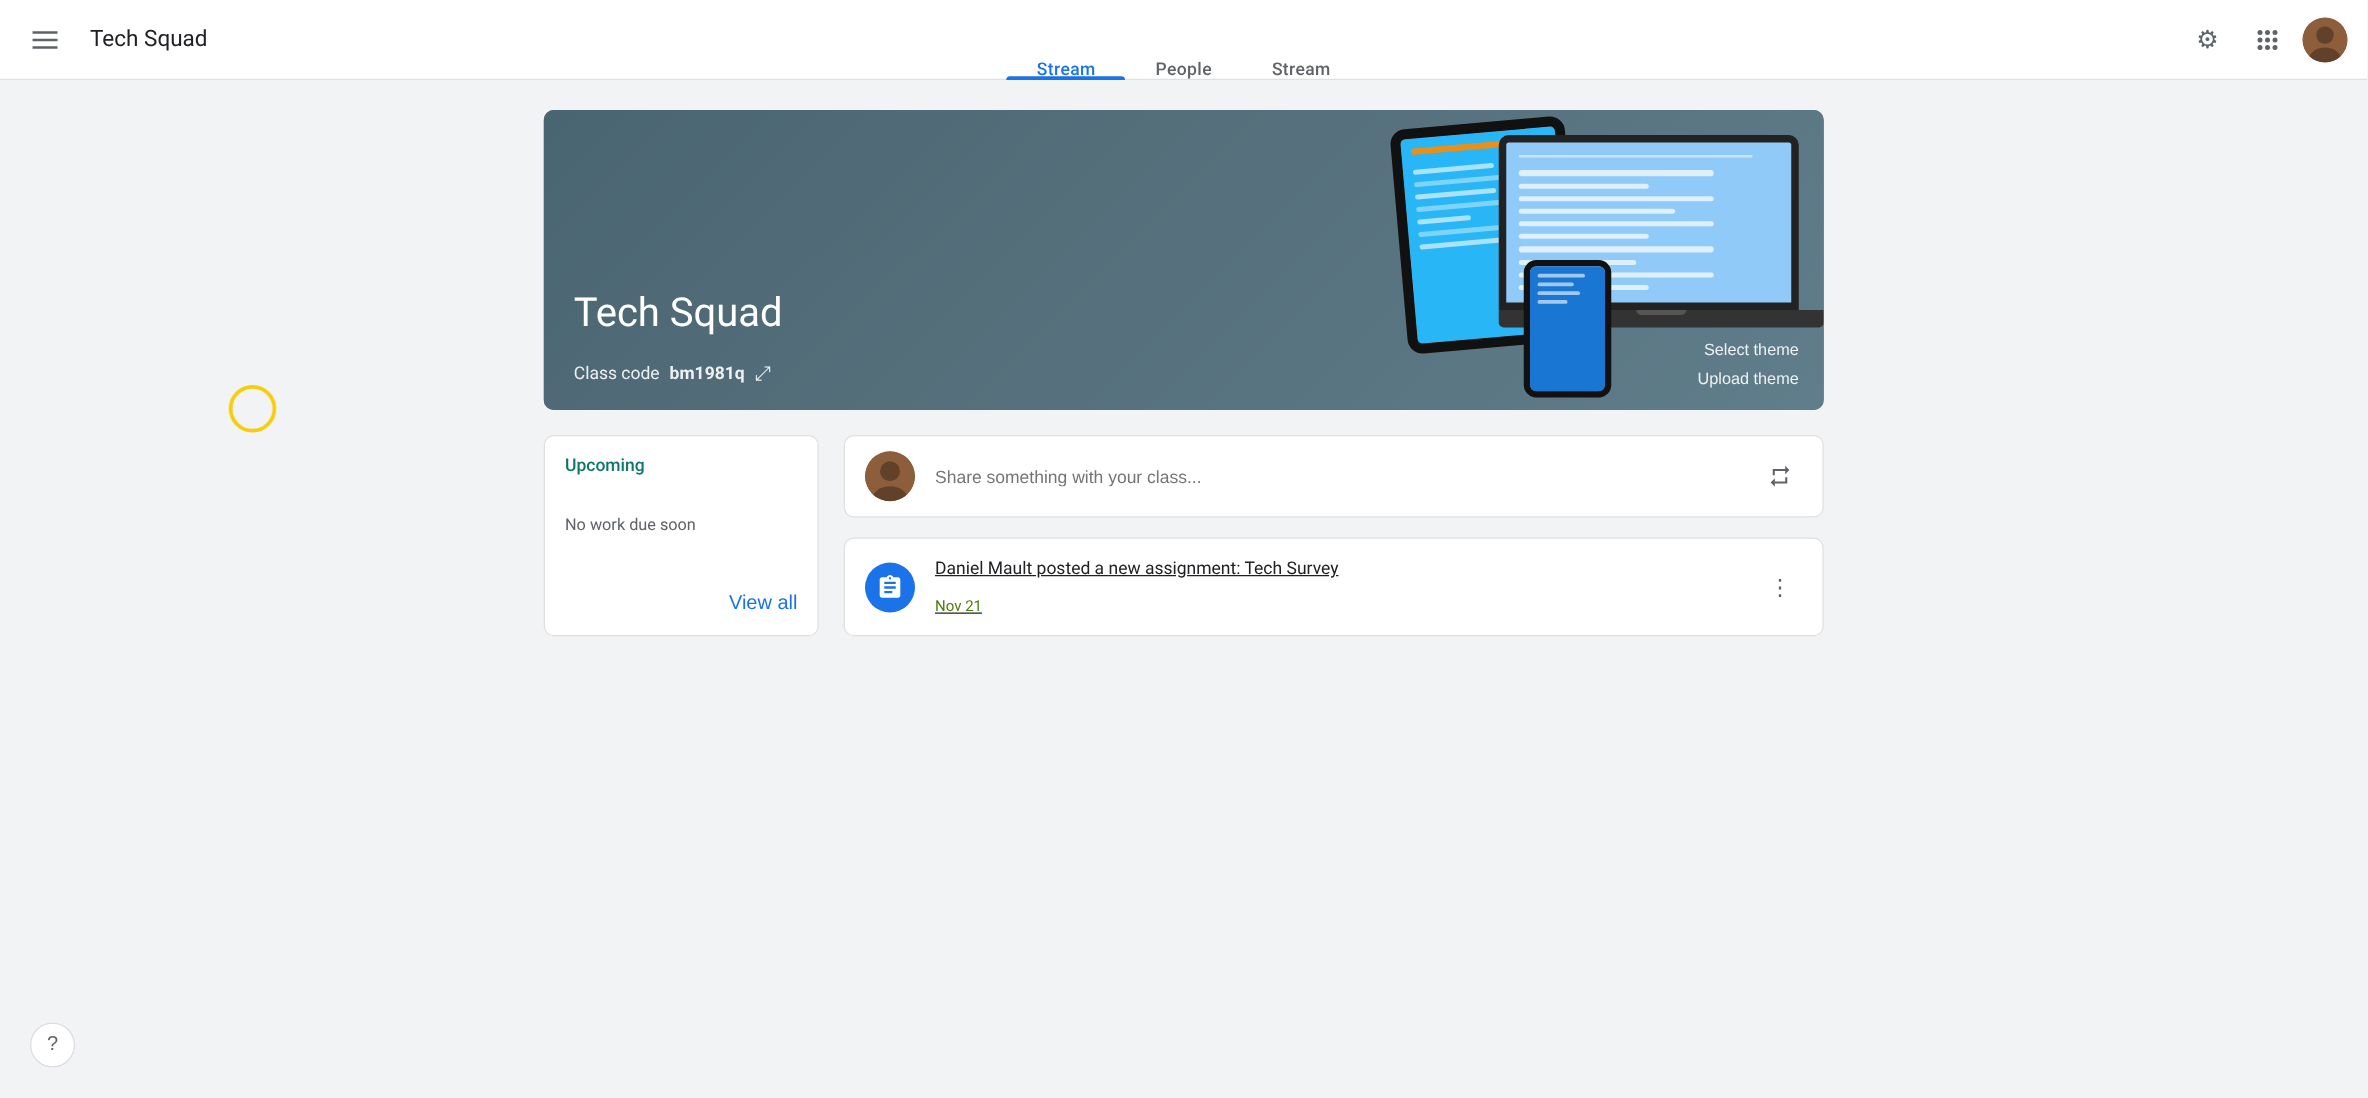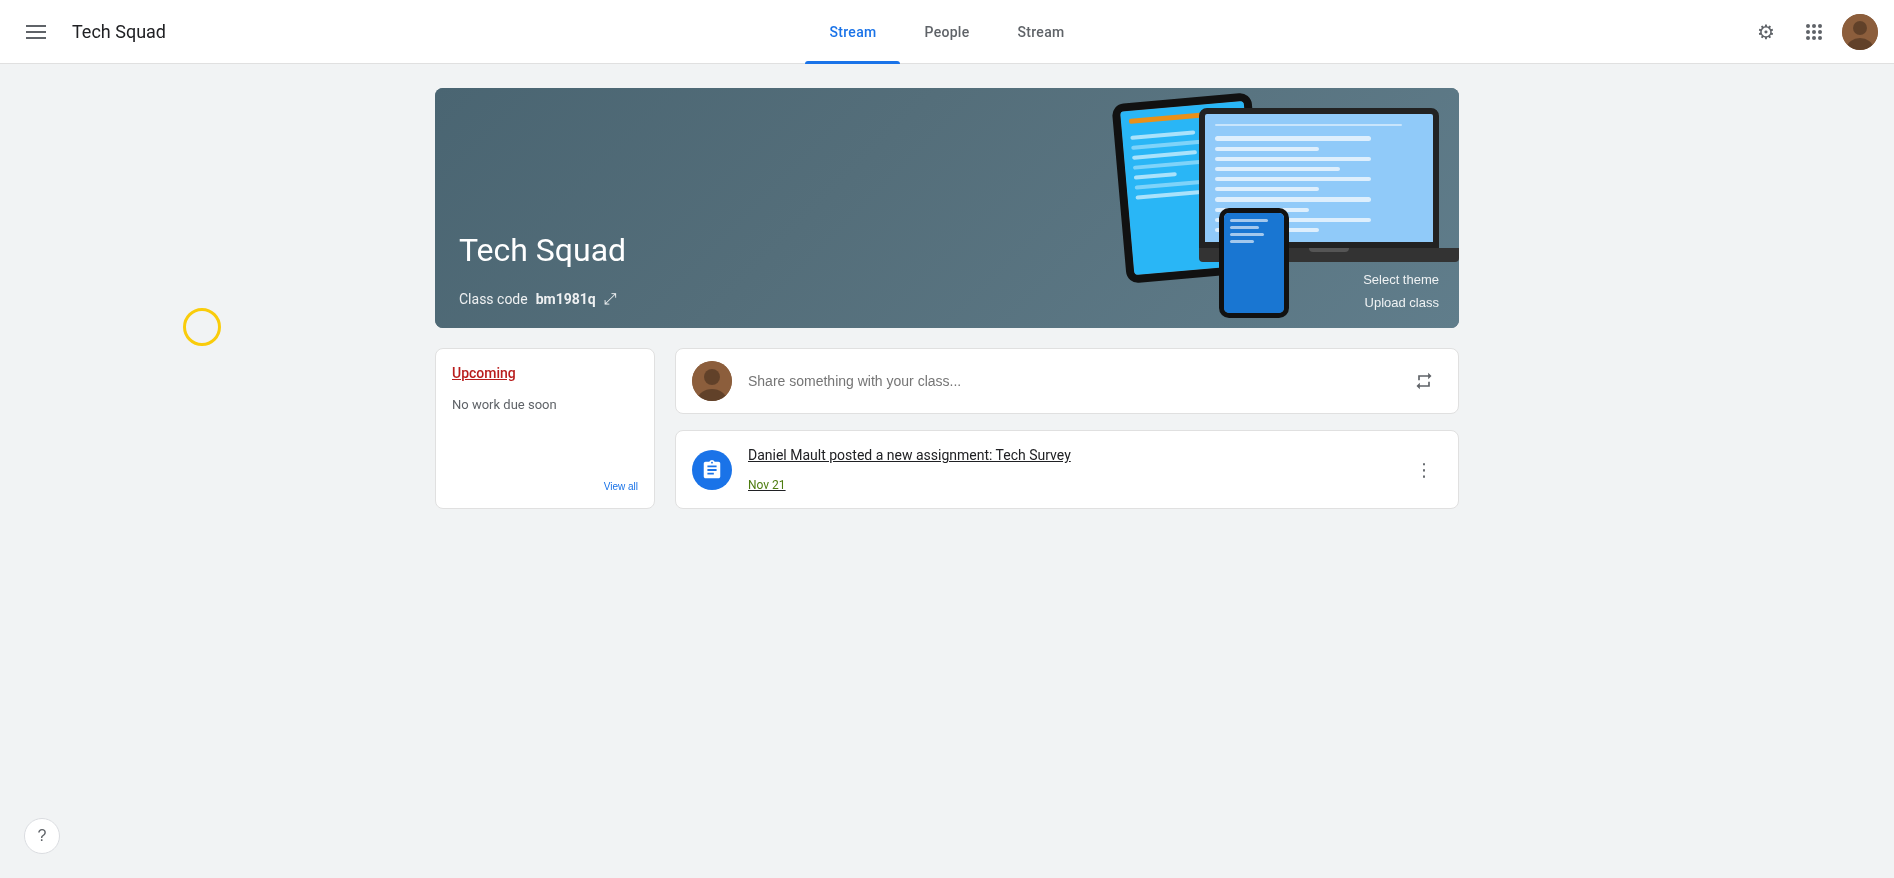--- a/index.html
+++ b/index.html
@@ -46,21 +46,21 @@
     .topnav-center {
       flex: 1;
       display: flex;
       justify-content: center;
       gap: 0;
     }
     .nav-tab {
       padding: 0 24px;
       height: 64px;
       display: flex;
-      align-items: center;
+      align-items: flex-end;
       font-size: 14px;
       font-weight: 500;
       color: #5f6368;
       cursor: pointer;
       position: relative;
       text-decoration: none;
       letter-spacing: 0.3px;
     }
     .nav-tab.active {
       color: #1a73e8;
@@ -299,33 +299,32 @@
       background: #fff;
       border-radius: 8px;
       border: 1px solid #e0e0e0;
       padding: 16px;
       display: flex;
       flex-direction: column;
     }
     .upcoming-title {
       font-size: 14px;
       font-weight: 500;
-      color: #b91c1c;
-      margin-bottom: 16px;
-      text-decoration: underline;
+      color: #0f766e;
+      margin-bottom: 32px;
     }
     .no-work-text {
       font-size: 13px;
       color: #5f6368;
       margin-bottom: auto;
     }
     .view-all-btn {
       align-self: flex-end;
       color: #1a73e8;
-      font-size: 10px;
+      font-size: 16px;
       font-weight: 500;
       background: none;
       border: none;
       cursor: pointer;
       padding: 8px 0 0 0;
     }
 
     
     .stream-area {
       flex: 1;
@@ -586,21 +585,21 @@
       <h1 class="banner-class-name">Tech Squad</h1>
       <div class="banner-class-code">
         <span>Class code</span>
         <span style="font-weight:700;">bm1981q</span>
         <span style="cursor:pointer;font-size:16px;">⤢</span>
       </div>
     </div>
 
     <div class="banner-actions">
       <button class="banner-action-btn">Select theme</button>
-      <button class="banner-action-btn">Upload class</button>
+      <button class="banner-action-btn">Upload theme</button>
     </div>
   </div>
 
   <div class="content-row">
 
     <div class="upcoming-card">
       <div class="upcoming-title">Upcoming</div>
       <div class="no-work-text">No work due soon</div>
       <button class="view-all-btn">View all</button>
     </div>

